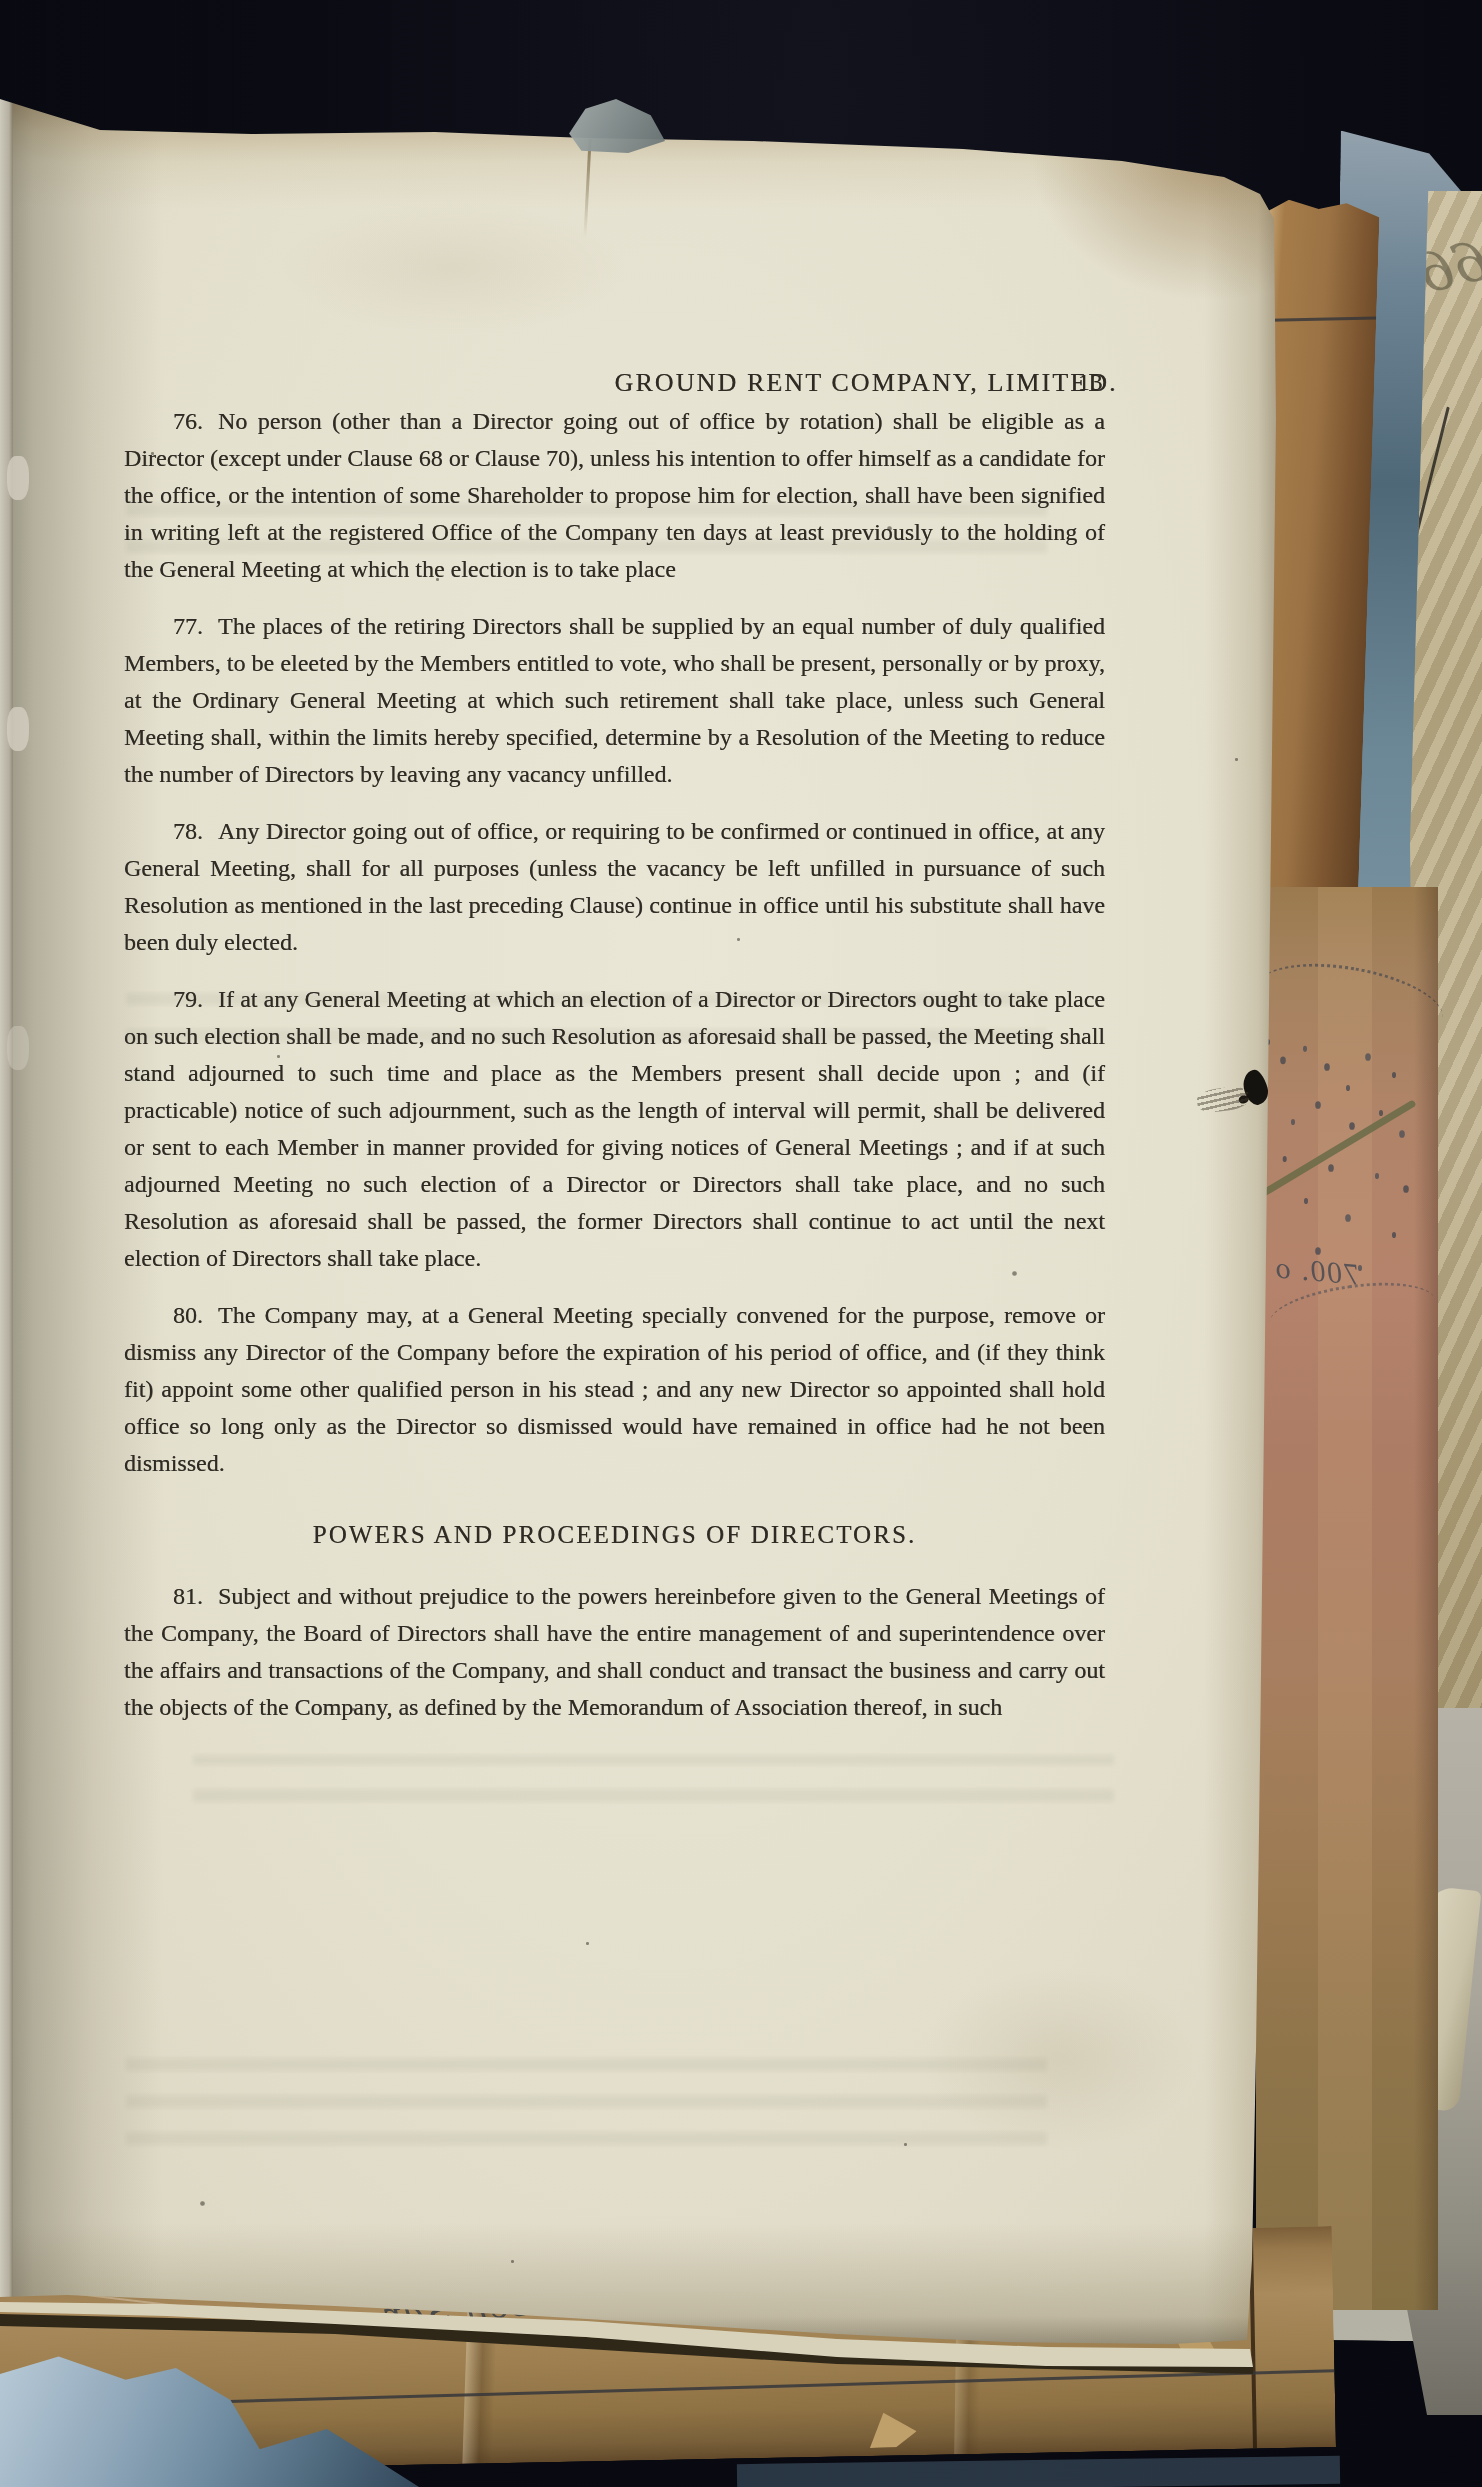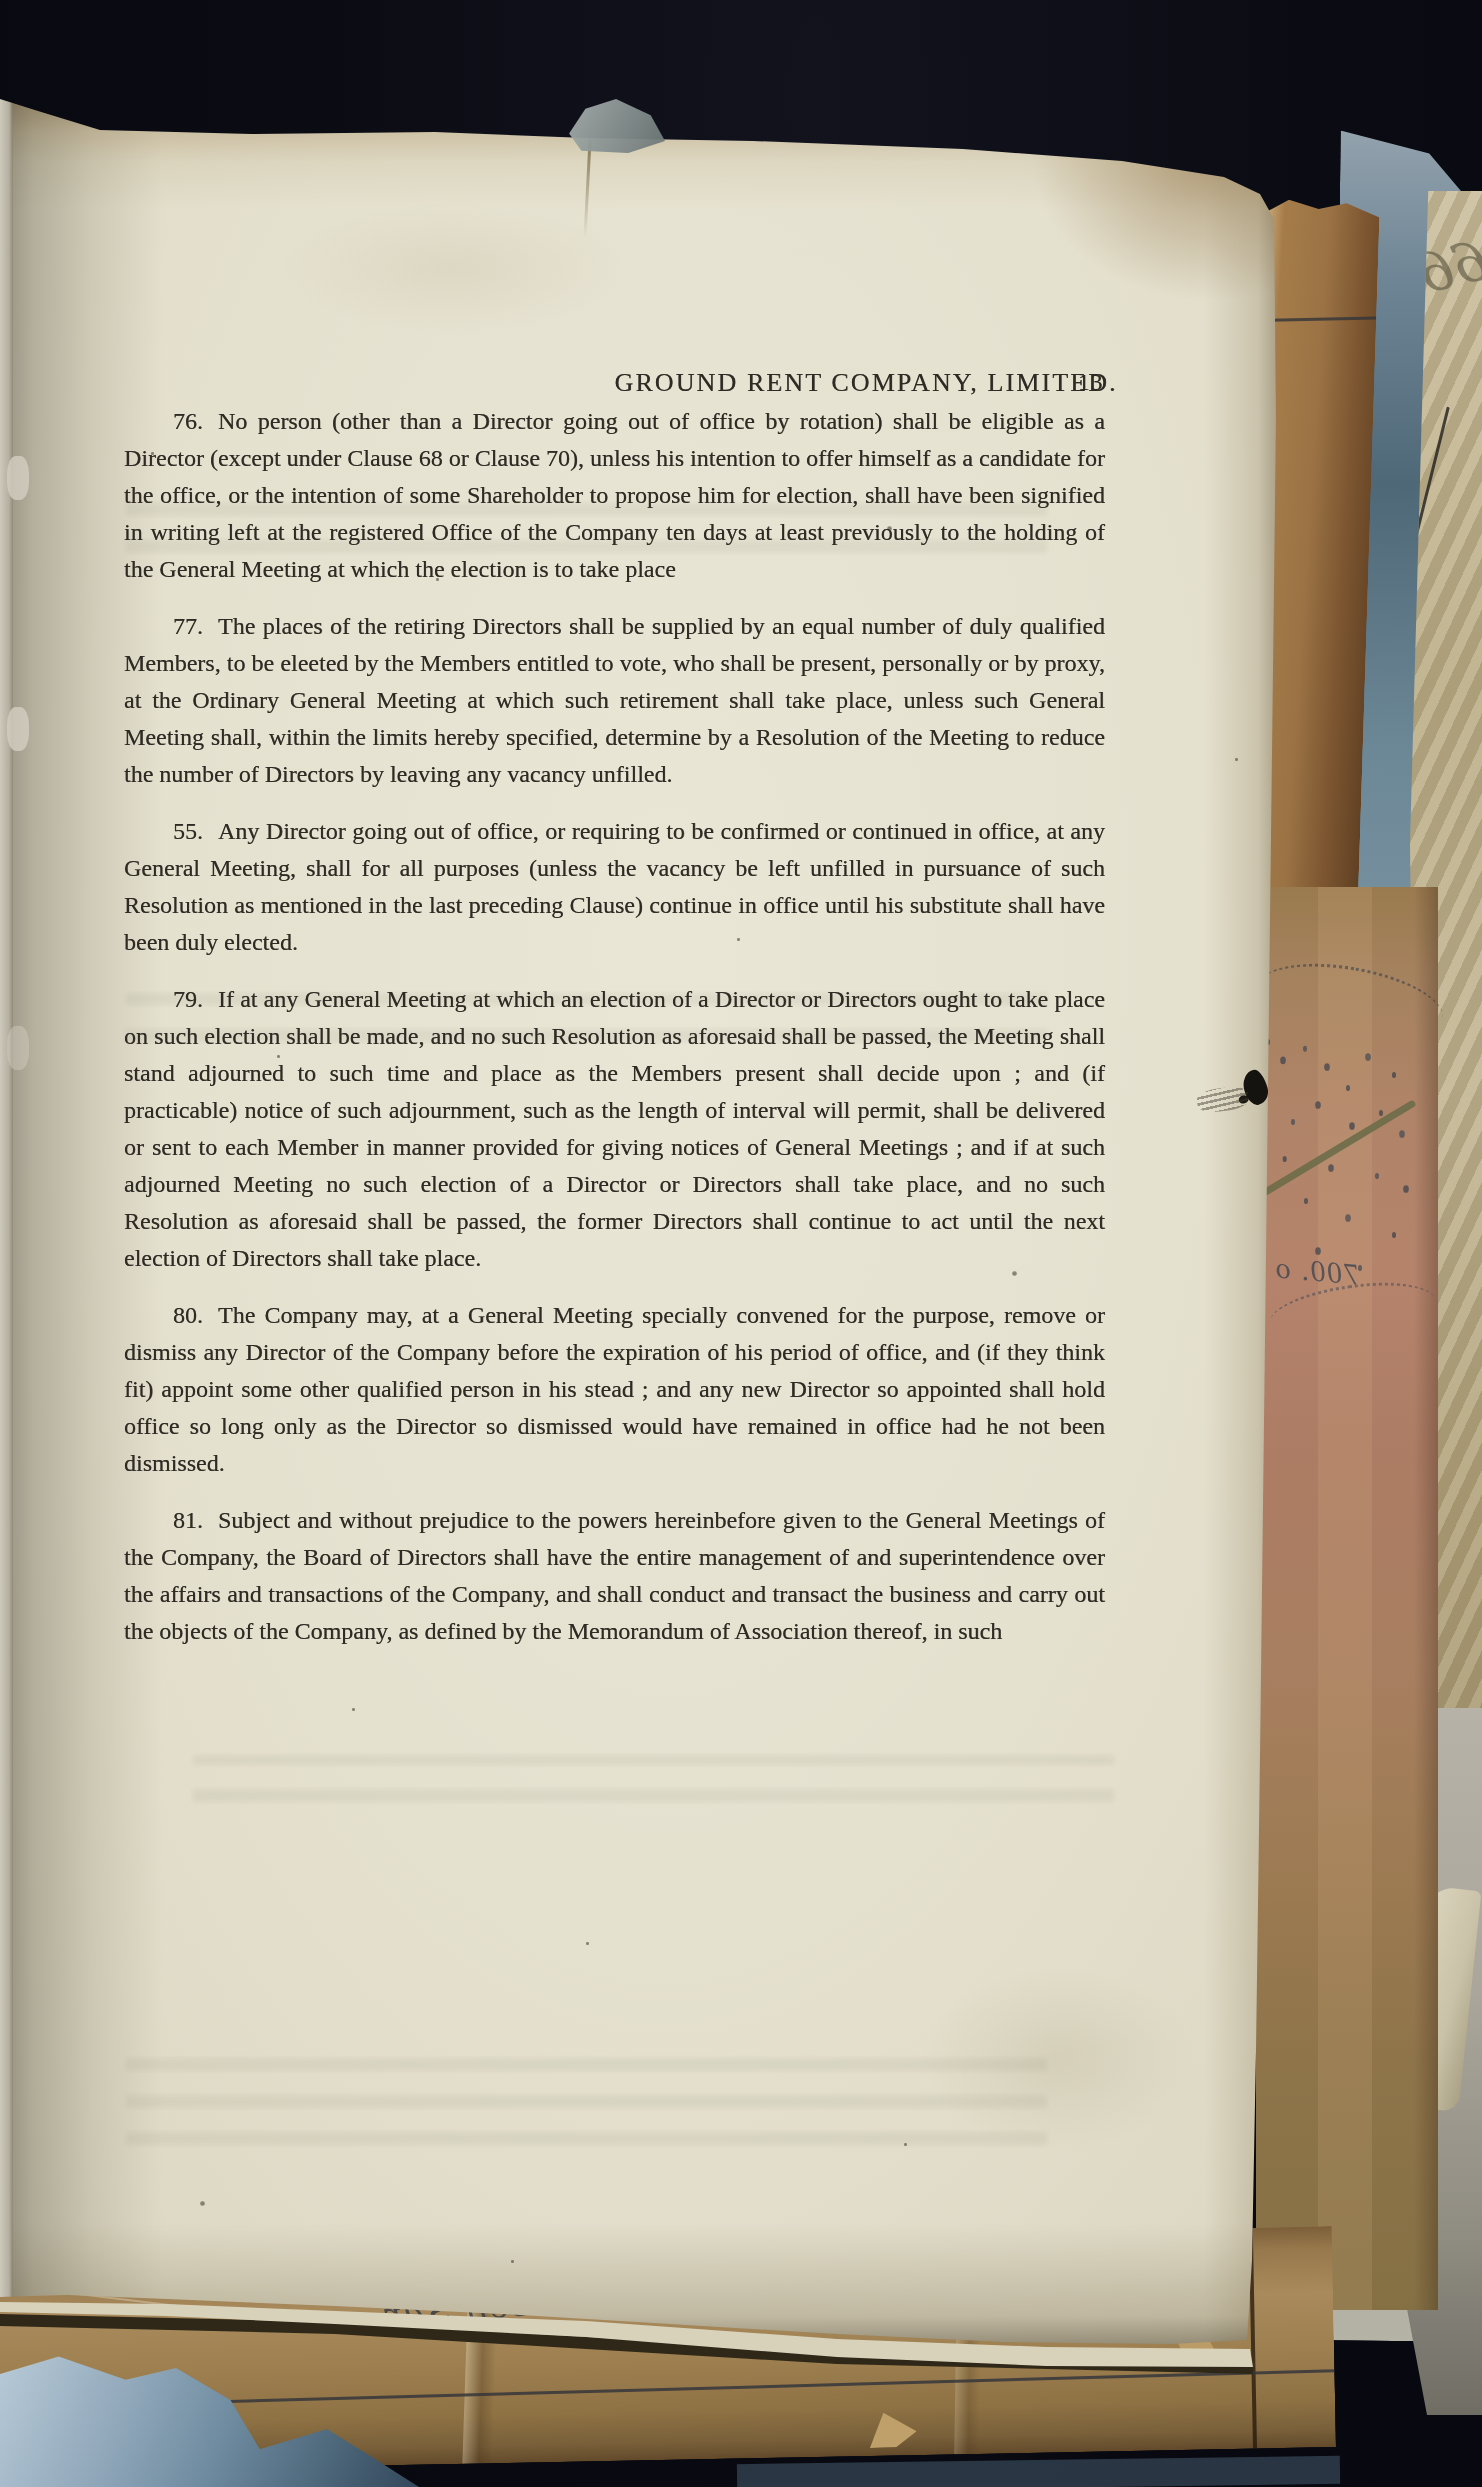--- a/index.html
+++ b/index.html
@@ -256,23 +256,24 @@
     <div class="specks"></div>
 
     <div class="textblock">
       <div class="running-header">
         <span>GROUND RENT COMPANY, LIMITED.</span>
         <span class="page-num">13</span>
       </div>
       <div class="clauses">
           <p class="clause"><span class="clause-num">76.</span>No person (other than a Director going out of office by rotation) shall be eligible as a Director (except under Clause 68 or Clause 70), unless his intention to offer himself as a candidate for the office, or the intention of some Shareholder to propose him for election, shall have been signified in writing left at the registered Office of the Company ten days at least previously to the holding of the General Meeting at which the election is to take place</p>
           <p class="clause"><span class="clause-num">77.</span>The places of the retiring Directors shall be supplied by an equal number of duly qualified Members, to be eleeted by the Members entitled to vote, who shall be present, personally or by proxy, at the Ordinary General Meeting at which such retirement shall take place, unless such General Meeting shall, within the limits hereby specified, determine by a Resolution of the Meeting to reduce the number of Directors by leaving any vacancy unfilled.</p>
-          <p class="clause"><span class="clause-num">55.</span>Any Director going out of office, or requiring to be confirmed or continued in office, at any General Meeting, shall for all purposes (unless the vacancy be left unfilled in pursuance of such Resolution as mentioned in the last preceding Clause) continue in office until his substitute shall have been duly elected.</p>
+          <p class="clause"><span class="clause-num">78.</span>Any Director going out of office, or requiring to be confirmed or continued in office, at any General Meeting, shall for all purposes (unless the vacancy be left unfilled in pursuance of such Resolution as mentioned in the last preceding Clause) continue in office until his substitute shall have been duly elected.</p>
           <p class="clause"><span class="clause-num">79.</span>If at any General Meeting at which an election of a Director or Directors ought to take place on such election shall be made, and no such Resolution as aforesaid shall be passed, the Meeting shall stand adjourned to such time and place as the Members present shall decide upon ; and (if practicable) notice of such adjournment, such as the length of interval will permit, shall be delivered or sent to each Member in manner provided for giving notices of General Meetings ; and if at such adjourned Meeting no such election of a Director or Directors shall take place, and no such Resolution as aforesaid shall be passed, the former Directors shall continue to act until the next election of Directors shall take place.</p>
           <p class="clause"><span class="clause-num">80.</span>The Company may, at a General Meeting specially convened for the purpose, remove or dismiss any Director of the Company before the expiration of his period of office, and (if they think fit) appoint some other qualified person in his stead ; and any new Director so appointed shall hold office so long only as the Director so dismissed would have remained in office had he not been dismissed.</p>
+          <div class="section-heading">POWERS AND PROCEEDINGS OF DIRECTORS.</div>
           <p class="clause"><span class="clause-num">81.</span>Subject and without prejudice to the powers hereinbefore given to the General Meetings of the Company, the Board of Directors shall have the entire management of and superintendence over the affairs and transactions of the Company, and shall conduct and transact the business and carry out the objects of the Company, as defined by the Memorandum of Association thereof, in such</p>
         </div>
     </div>
   </div>
 
   <div class="tear-flap"></div>
 </div>
 
 
 </body></html>

